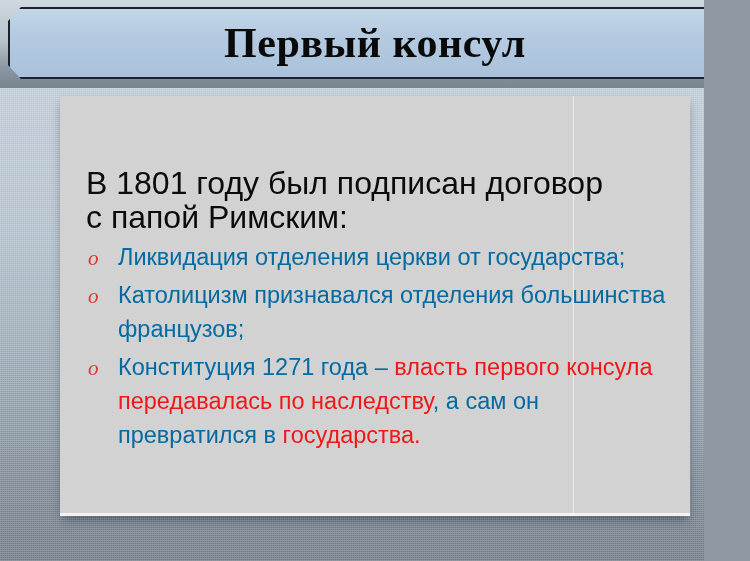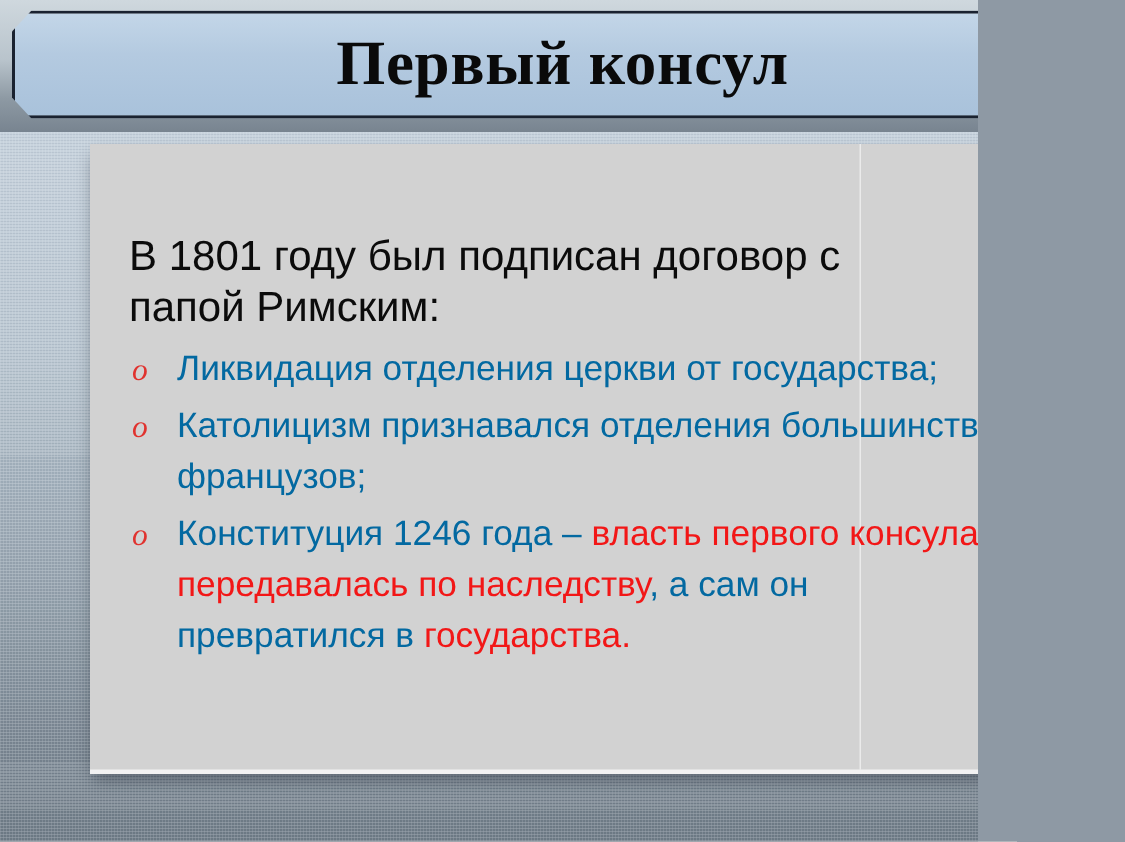--- a/index.html
+++ b/index.html
@@ -13,21 +13,21 @@
   body {
     font-family: "Liberation Sans", sans-serif;
     position: relative;
     background: #8e99a4;
   }
 
   
   .slide {
     position: absolute;
     inset: 0;
-    width: 652px;
+    width: 704px;
     height: 561px;
     background:
       linear-gradient(to bottom,
         #c3d0dc 0%,
         #bfccd8 18%,
         #b3c1cd 42%,
         #97a5b1 68%,
         #7d8a96 86%,
         #6f7c88 100%);
     overflow: hidden;
@@ -113,23 +113,23 @@
     position: absolute;
     left: 26px;
     top: 58px;
     width: 580px;
     color: #000000;
     font-size: 23.5px;
     line-height: 34px;
   }
 
   .intro {
-    margin: 0 0 6px 0;
+    margin: 12px 0 6px 0;
     padding: 0;
-    font-size: 28px;
+    font-size: 32px;
     line-height: 34px;
     color: #0b0b0b;
     max-width: 520px;
   }
 
   ul.bullets {
     list-style: none;
     margin: 0;
     padding: 0;
   }
@@ -190,20 +190,20 @@
         <li>
           <span class="marker">o</span>
           <span class="txt">
             <span class="blk">Католицизм признавался отделения большинства французов;</span>
           </span>
         </li>
 
         <li>
           <span class="marker">o</span>
           <span class="txt">
-            <span class="blk">Конституция 1246 года – </span><span class="red" style="color: rgb(242, 23, 23);">власть первого консула передавалась по наследству</span><span class="blk">, а сам он превратился в </span><span class="red" style="color: rgb(242, 23, 23);">государства.</span>
+            <span class="blk">Конституция 1271 года – </span><span class="red" style="color: rgb(242, 23, 23);">власть первого консула передавалась по наследству</span><span class="blk">, а сам он превратился в </span><span class="red" style="color: rgb(242, 23, 23);">государства.</span>
           </span>
         </li>
 
       </ul>
     </div>
   </div>
 </div>
 
 </body></html>

